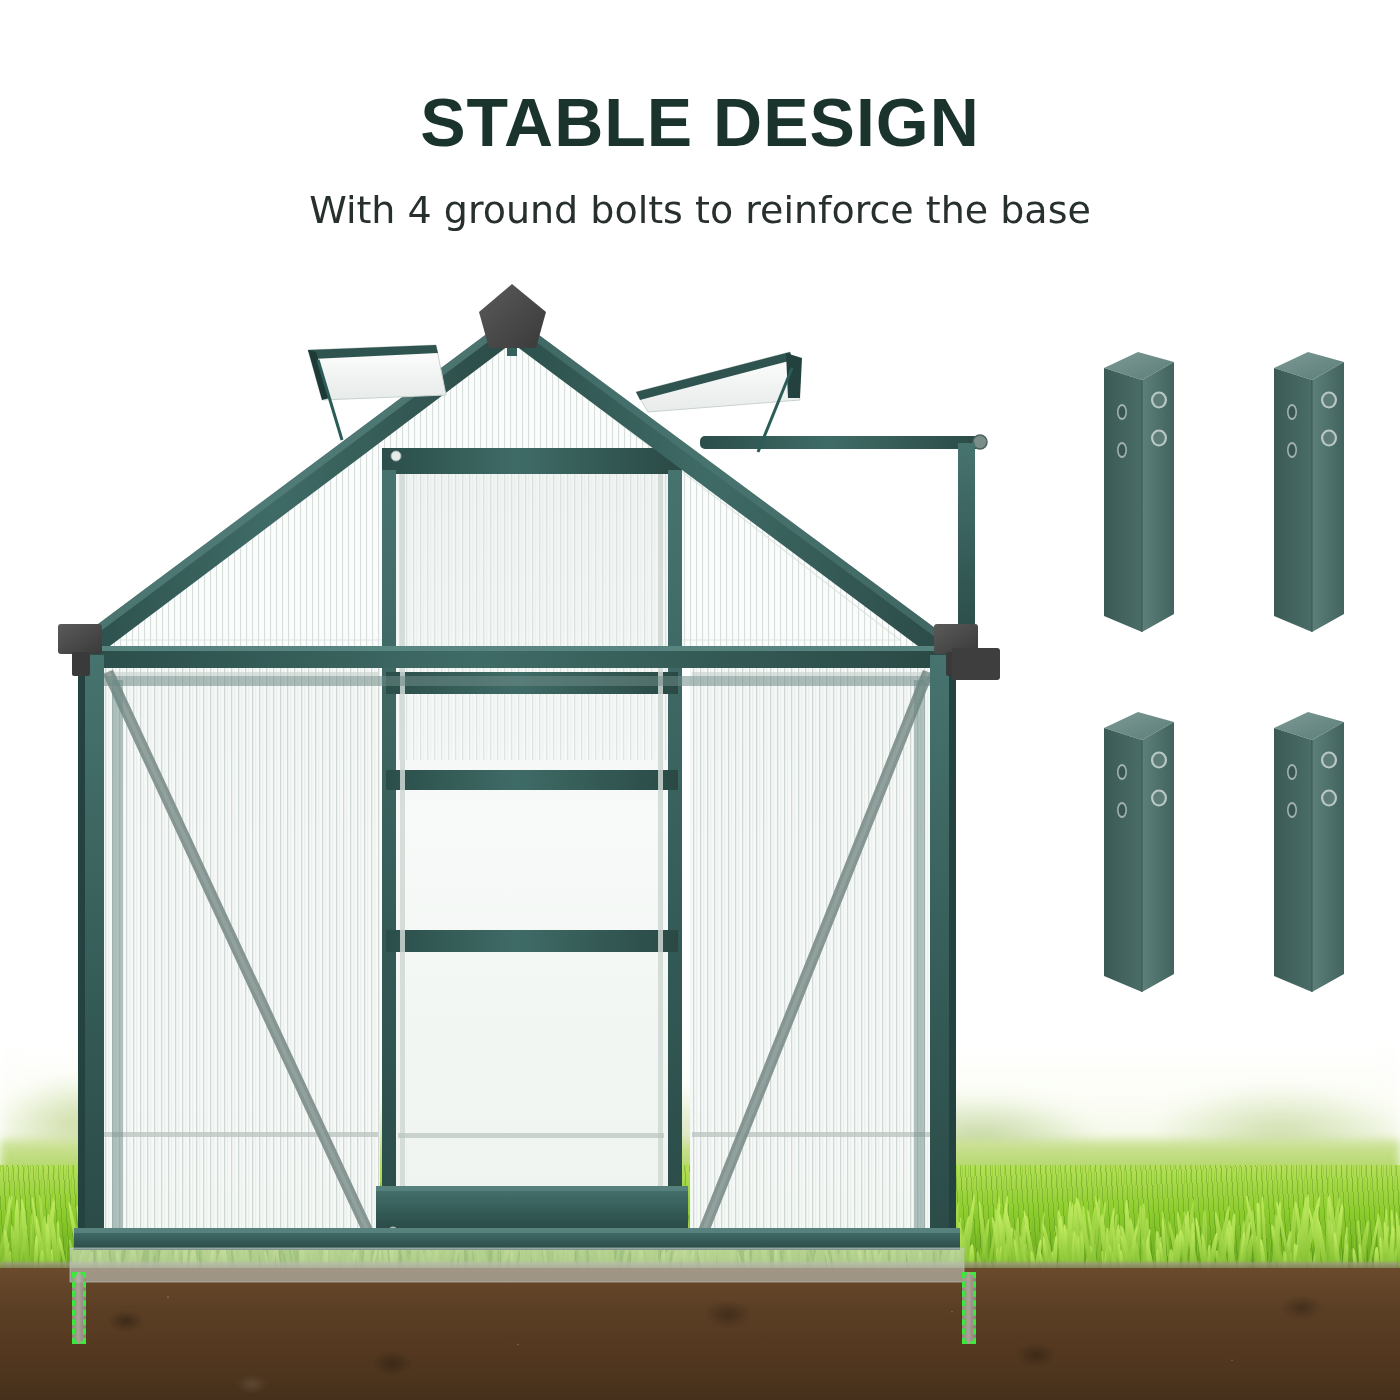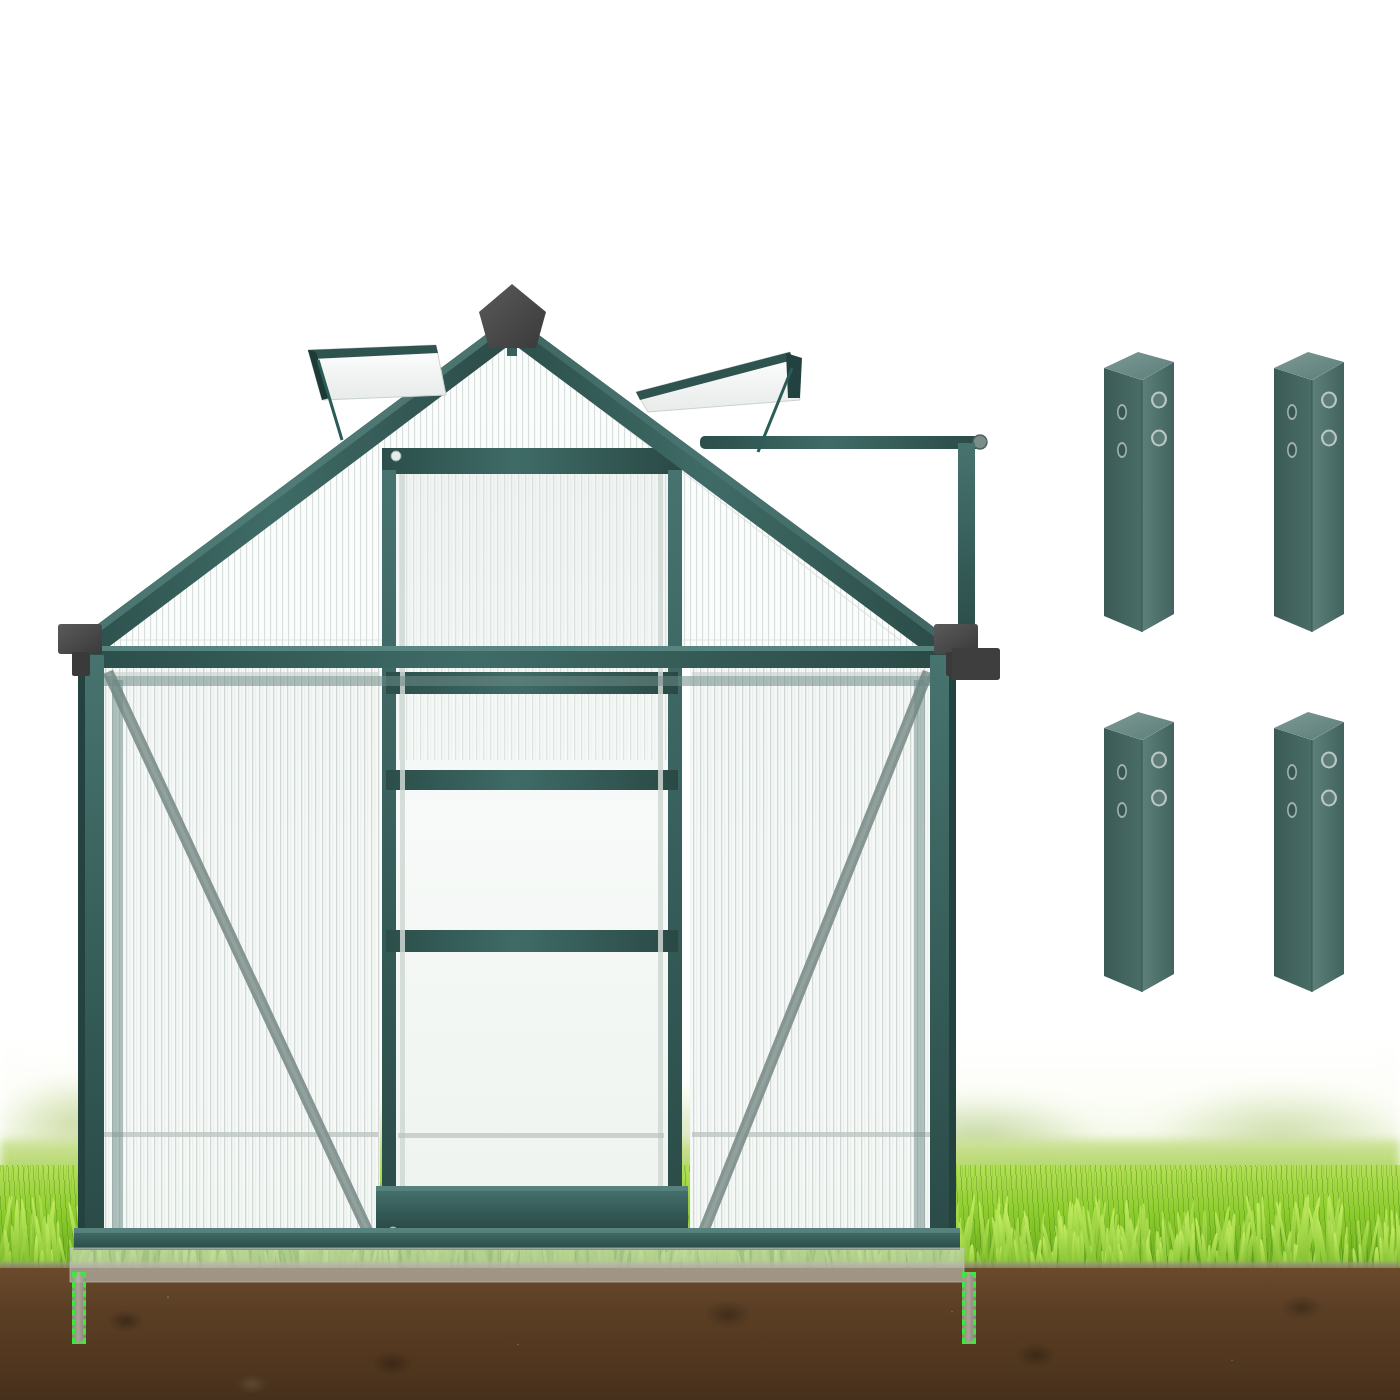--- a/index.html
+++ b/index.html
@@ -91,20 +91,24 @@
   
   .buried{position:absolute;}
   .buried .fill{position:absolute;inset:0;background:linear-gradient(90deg,#9a958c,#b9b4aa 45%,#8e8a80);opacity:.85;}
   .buried .dash{position:absolute;inset:0;border:3px dashed #3ee83e;}
 </style>
 </head>
 <body>
 
 <div id="stage">
 
+  <div class="heading-block">
+    <h1 class="title">STABLE DESIGN</h1>
+    <p class="subtitle">With 4 ground bolts to reinforce the base</p>
+  </div>
 
   <div class="scene">
     <div class="bg-blur"></div>
     <div class="grass-far"></div>
     <div class="grass-band"></div>
     <div class="grass-blades" id="grassBlades">
         <div class="blade" style="left: 726.73px; height: 32.2068px; width: 3.71716px; transform: rotate(2.24381deg); opacity: 0.68;"></div>
         <div class="blade" style="left: 839.616px; height: 56.4208px; width: 5.18225px; transform: rotate(10.4693deg); opacity: 0.84;"></div>
         <div class="blade" style="left: 29.9825px; height: 64.8484px; width: 4.33309px; transform: rotate(-0.158087deg); opacity: 0.58;"></div>
         <div class="blade" style="left: 596.854px; height: 44.2571px; width: 4.83489px; transform: rotate(-8.12145deg); opacity: 0.95;"></div>

